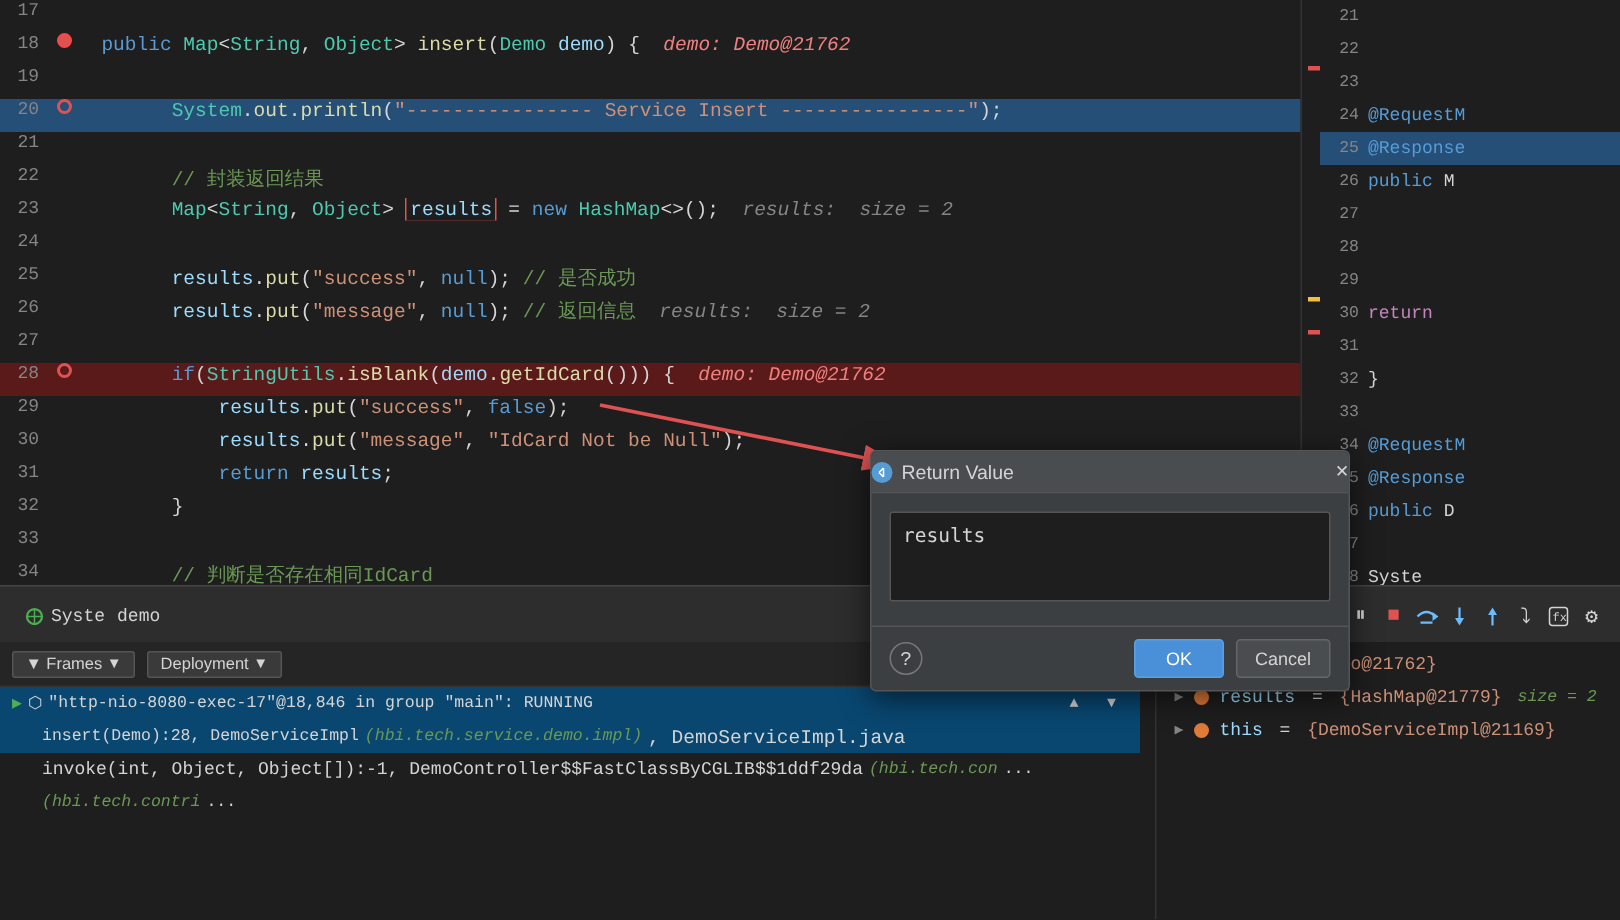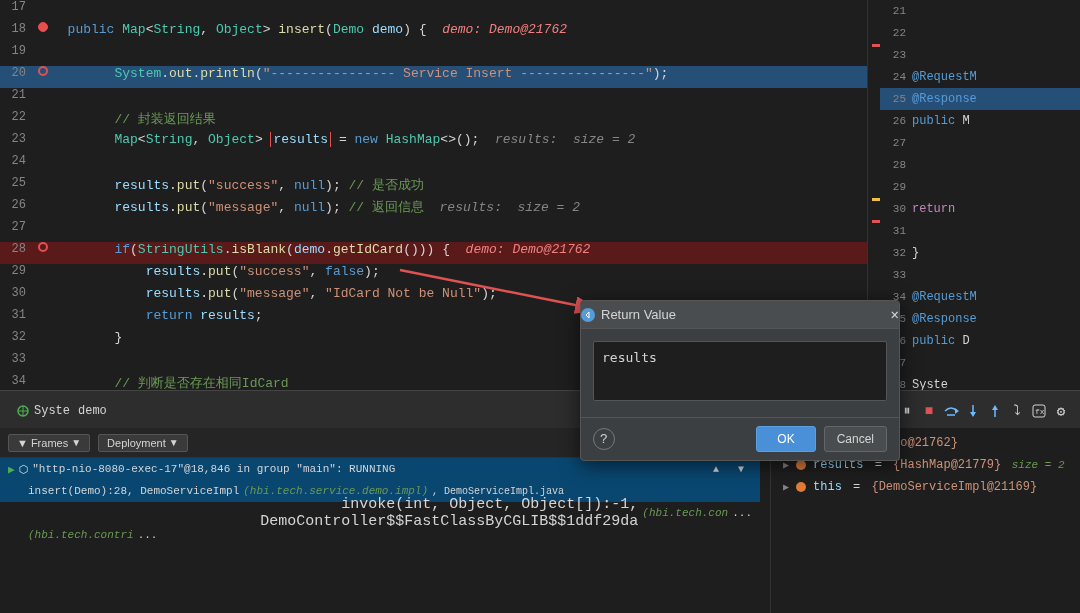--- a/index.html
+++ b/index.html
@@ -694,27 +694,27 @@
         <div style="margin-left:auto;display:flex;gap:3px;">
           <div class="debug-icon-btn" style="font-size:10px;">▲</div>
           <div class="debug-icon-btn" style="font-size:10px;">▼</div>
         </div>
       </div>
 
       <div class="thread-item" style="background:#094771;">
         <span style="width:16px;display:inline-block;"></span>
         <span style="font-size:11px;color:#d4d4d4;">insert(Demo):28, DemoServiceImpl </span>
         <span style="font-size:11px;" class="stack-file">(hbi.tech.service.demo.impl)</span>
-        <span style="font-size:10px;color:#d4d4d4;">, DemoServiceImpl.java</span>
+        <span style="font-size:13px;color:#d4d4d4;">, DemoServiceImpl.java</span>
       </div>
 
 
       <div class="thread-item">
         <span style="width:16px;display:inline-block;"></span>
-        <span style="font-size:15px;color:#d4d4d4;text-align:right;">invoke(int, Object, Object[]):-1, DemoController$$FastClassByCGLIB$$1ddf29da </span>
+        <span style="font-size:12px;color:#d4d4d4;text-align:right;">invoke(int, Object, Object[]):-1, DemoController$$FastClassByCGLIB$$1ddf29da </span>
         <span style="font-size:11px;" class="stack-file">(hbi.tech.con</span>
         <span style="font-size:11px;color:#d4d4d4;">...</span>
       </div>
 
       <div class="thread-item">
         <span style="width:16px;display:inline-block;"></span>
         <span style="font-size:11px;" class="stack-file">(hbi.tech.contri</span>
         <span style="font-size:11px;color:#d4d4d4;">...</span>
       </div>
     </div>

